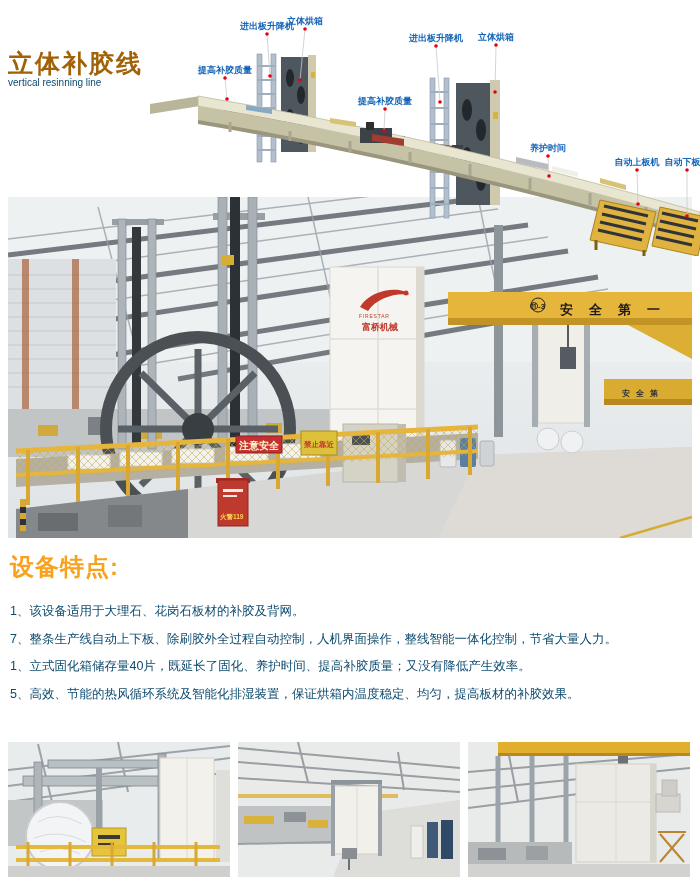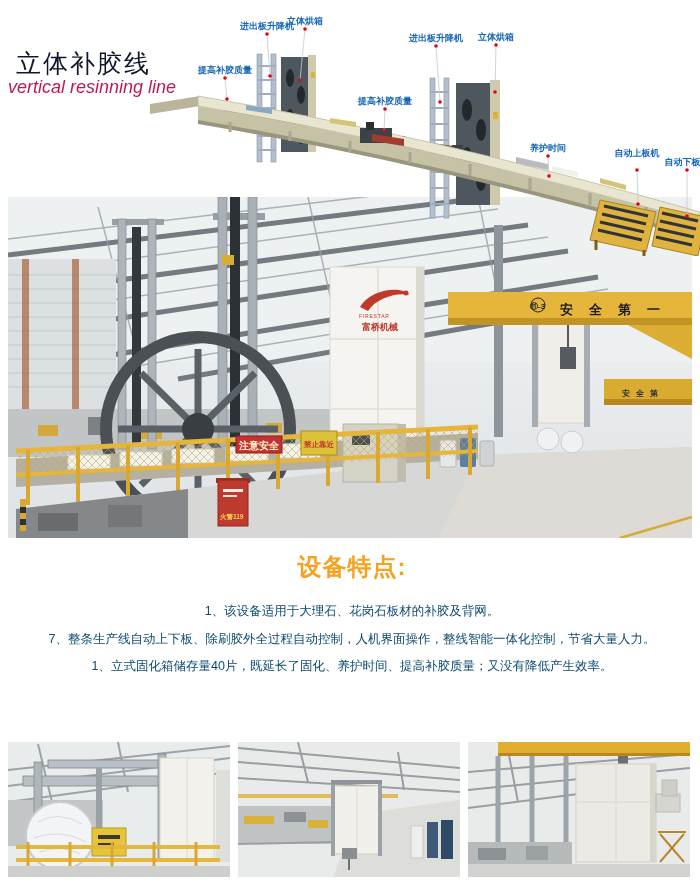--- a/index.html
+++ b/index.html
@@ -2,31 +2,31 @@
 <html><head>
 <meta charset="utf-8">
 <style>
   html,body{margin:0;padding:0;}
   body{
     width:700px;height:884px;position:relative;overflow:hidden;
     background:#ffffff;font-family:"Liberation Sans","DejaVu Sans",sans-serif;
   }
   
   .title-block{position:absolute;left:8px;top:50px;z-index:3;}
-  .title-cn{font-size:25px;font-weight:normal;color:#0f172a;letter-spacing:2px;line-height:1.05;margin-left:8px;}
-  .title-en{font-size:18px;color:#be185d;margin-top:1px;font-style:italic;}
+  .title-cn{font-size:25px;font-weight:bold;color:#a16207;letter-spacing:2px;line-height:1.05;}
+  .title-en{font-size:10px;color:#0c4a6e;margin-top:1px;}
   
   .diagram{position:absolute;left:0;top:0;width:700px;height:256px;z-index:2;}
   .diagram svg{position:absolute;left:0;top:0;}
   .dlabel{position:absolute;font-size:9px;font-weight:bold;color:#1565b8;
     transform:translateX(-50%);white-space:nowrap;z-index:3;}
   
   .main-photo{position:absolute;left:8px;top:197px;width:684px;height:341px;z-index:1;}
   
-  .features{position:absolute;left:10px;top:551px;width:684px;z-index:2;text-align:center;}
+  .features{position:absolute;left:10px;top:551px;width:684px;z-index:2;}
   .features-heading{font-size:24px;font-weight:bold;color:#f7a11c;margin:0 0 15px 0;letter-spacing:1px;}
   .feature-item{font-size:12.5px;color:#0c4a6e;line-height:27.5px;white-space:nowrap;}
   
   .photos-row{position:absolute;left:8px;top:742px;display:flex;gap:8px;z-index:2;}
   .photo-thumb{width:222px;height:135px;display:block;}
 </style>
 </head>
 <body>
 
 <div class="title-block">
@@ -137,21 +137,21 @@
     </g>
   </svg>
 
   <div class="dlabel" style="left:225px;top:64px;">提高补胶质量</div>
   <div class="dlabel" style="left:267px;top:20px;">进出板升降机</div>
   <div class="dlabel" style="left:305px;top:15px;">立体烘箱</div>
   <div class="dlabel" style="left:385px;top:95px;">提高补胶质量</div>
   <div class="dlabel" style="left:436px;top:32px;">进出板升降机</div>
   <div class="dlabel" style="left:496px;top:31px;">立体烘箱</div>
   <div class="dlabel" style="left:548px;top:142px;">养护时间</div>
-  <div class="dlabel" style="left:637px;top:147px;">自动上板机</div>
+  <div class="dlabel" style="left:637px;top:156px;">自动上板机</div>
   <div class="dlabel" style="left:687px;top:156px;">自动下板机</div>
 </div>
 
 <svg class="main-photo" viewBox="0 0 684 341">
   <defs>
     <linearGradient id="sky" x1="0" y1="0" x2="0" y2="1">
       <stop offset="0" stop-color="#f4f6f7"></stop>
         <stop offset="1" stop-color="#dfe3e5"></stop>
     </linearGradient>
     <pattern id="mesh" width="8" height="8" patternUnits="userSpaceOnUse">
@@ -331,20 +331,21 @@
     <rect x="12" y="310" width="6" height="6" fill="#2e3236"></rect>
     <rect x="12" y="322" width="6" height="6" fill="#2e3236"></rect>
   </g>
 </svg>
 
 <div class="features">
   <h2 class="features-heading">设备特点:</h2>
   <div class="feature-item">1、该设备适用于大理石、花岗石板材的补胶及背网。</div>
   <div class="feature-item">7、整条生产线自动上下板、除刷胶外全过程自动控制，人机界面操作，整线智能一体化控制，节省大量人力。</div>
   <div class="feature-item">1、立式固化箱储存量40片，既延长了固化、养护时间、提高补胶质量；又没有降低产生效率。</div>
+  <div class="feature-item">5、高效、节能的热风循环系统及智能化排湿装置，保证烘箱内温度稳定、均匀，提高板材的补胶效果。</div>
 </div>
 
 <div class="photos-row">
 
   <svg class="photo-thumb" viewBox="0 0 222 135">
     <rect width="222" height="135" fill="#e9ecec"></rect>
     <g stroke="#8a9095" stroke-width="2" opacity="0.8">
       <line x1="0" y1="28" x2="222" y2="4"></line>
         <line x1="0" y1="44" x2="222" y2="16"></line>
       <line x1="0" y1="60" x2="222" y2="30"></line>

